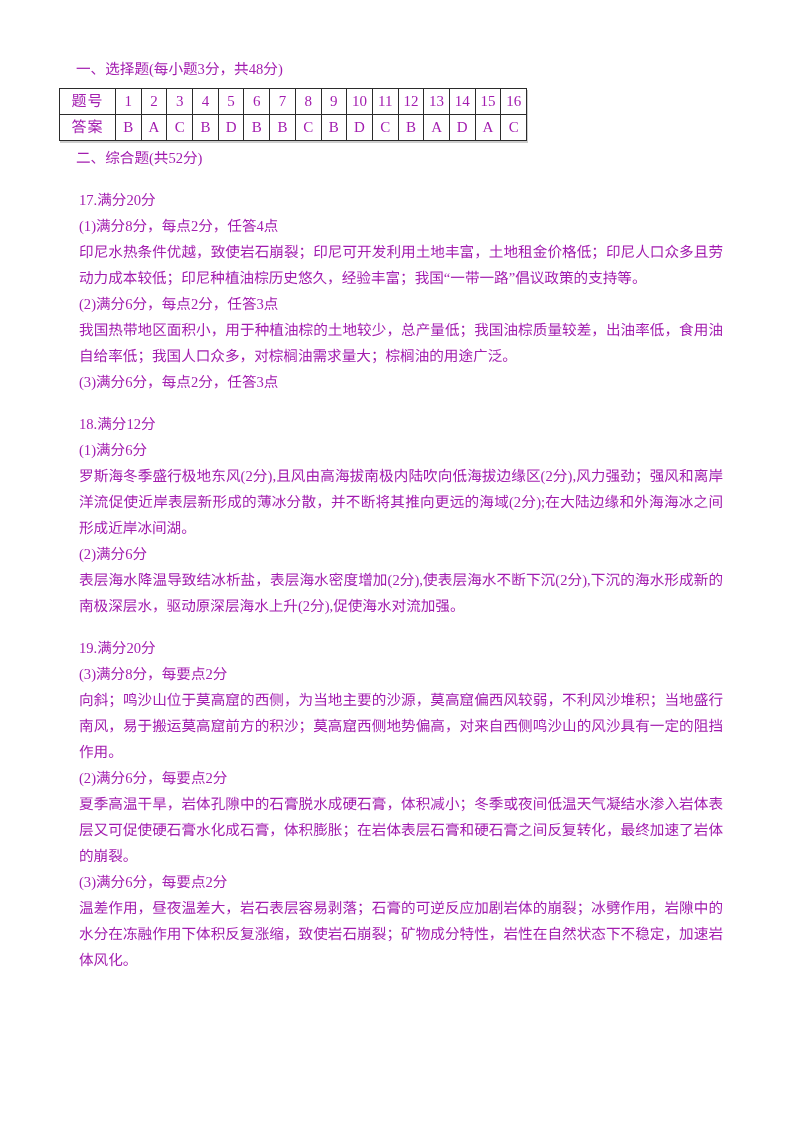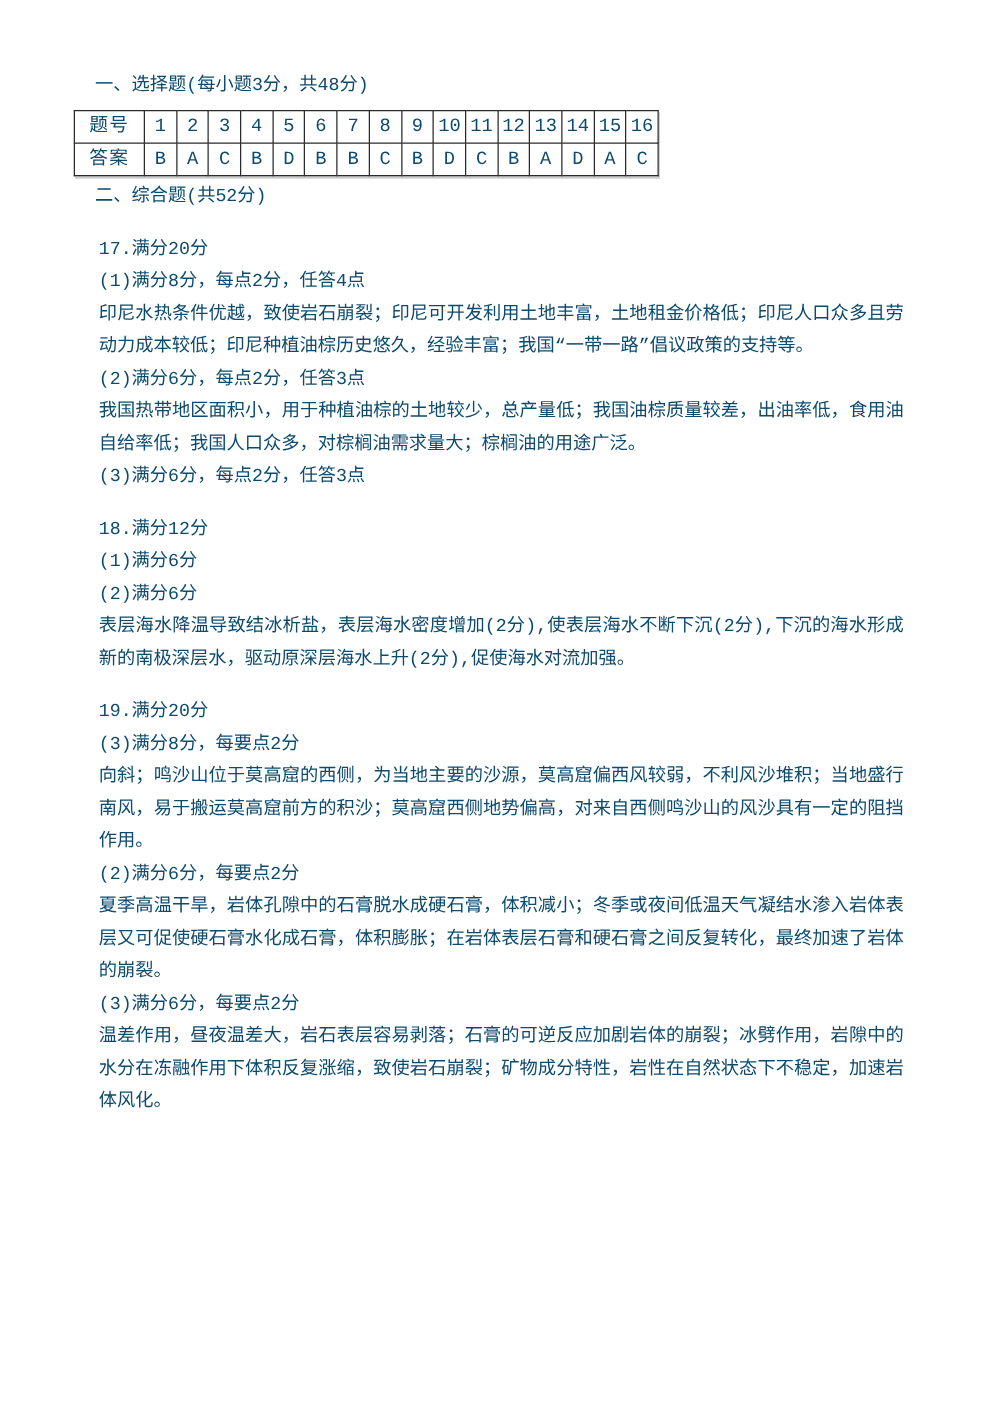--- a/index.html
+++ b/index.html
@@ -3,22 +3,22 @@
 <meta charset="utf-8">
 <style>
   html, body { margin: 0; padding: 0; background: #ffffff; }
   .page {
     position: relative;
     width: 800px;
     height: 1131px;
     box-sizing: border-box;
     padding: 56px 61px 0 63px;
     background: #ffffff;
-    color: #0c4a6e;
-    font-family: Liberation Mono, monospace;
+    color: #a21caf;
+    font-family: Liberation Serif, serif;
     font-size: 14.6px;
     line-height: 26px;
     overflow: hidden;
   }
   p { margin: 0; padding: 0; }
   .sec-title { padding-left: 13px; }
   .answer-table {
     border-collapse: collapse;
     table-layout: fixed;
     width: 468px;
@@ -117,20 +117,21 @@
     <p>(1)满分8分，每点2分，任答4点</p>
     <p class="part-body">印尼水热条件优越，致使岩石崩裂；印尼可开发利用土地丰富，土地租金价格低；印尼人口众多且劳动力成本较低；印尼种植油棕历史悠久，经验丰富；我国“一带一路”倡议政策的支持等。</p>
     <p>(2)满分6分，每点2分，任答3点</p>
     <p class="part-body">我国热带地区面积小，用于种植油棕的土地较少，总产量低；我国油棕质量较差，出油率低，食用油自给率低；我国人口众多，对棕榈油需求量大；棕榈油的用途广泛。</p>
     <p>(3)满分6分，每点2分，任答3点</p>
   </div>
 
   <div class="q-block">
     <p>18.满分12分</p>
     <p>(1)满分6分</p>
+    <p class="part-body">罗斯海冬季盛行极地东风(2分),且风由高海拔南极内陆吹向低海拔边缘区(2分),风力强劲；强风和离岸洋流促使近岸表层新形成的薄冰分散，并不断将其推向更远的海域(2分);在大陆边缘和外海海冰之间形成近岸冰间湖。</p>
     <p>(2)满分6分</p>
     <p class="part-body">表层海水降温导致结冰析盐，表层海水密度增加(2分),使表层海水不断下沉(2分),下沉的海水形成新的南极深层水，驱动原深层海水上升(2分),促使海水对流加强。</p>
   </div>
 
   <div class="q-block">
     <p>19.满分20分</p>
     <p>(3)满分8分，每要点2分</p>
     <p class="part-body">向斜；鸣沙山位于莫高窟的西侧，为当地主要的沙源，莫高窟偏西风较弱，不利风沙堆积；当地盛行南风，易于搬运莫高窟前方的积沙；莫高窟西侧地势偏高，对来自西侧鸣沙山的风沙具有一定的阻挡作用。</p>
     <p>(2)满分6分，每要点2分</p>
     <p class="part-body">夏季高温干旱，岩体孔隙中的石膏脱水成硬石膏，体积减小；冬季或夜间低温天气凝结水渗入岩体表层又可促使硬石膏水化成石膏，体积膨胀；在岩体表层石膏和硬石膏之间反复转化，最终加速了岩体的崩裂。</p>

